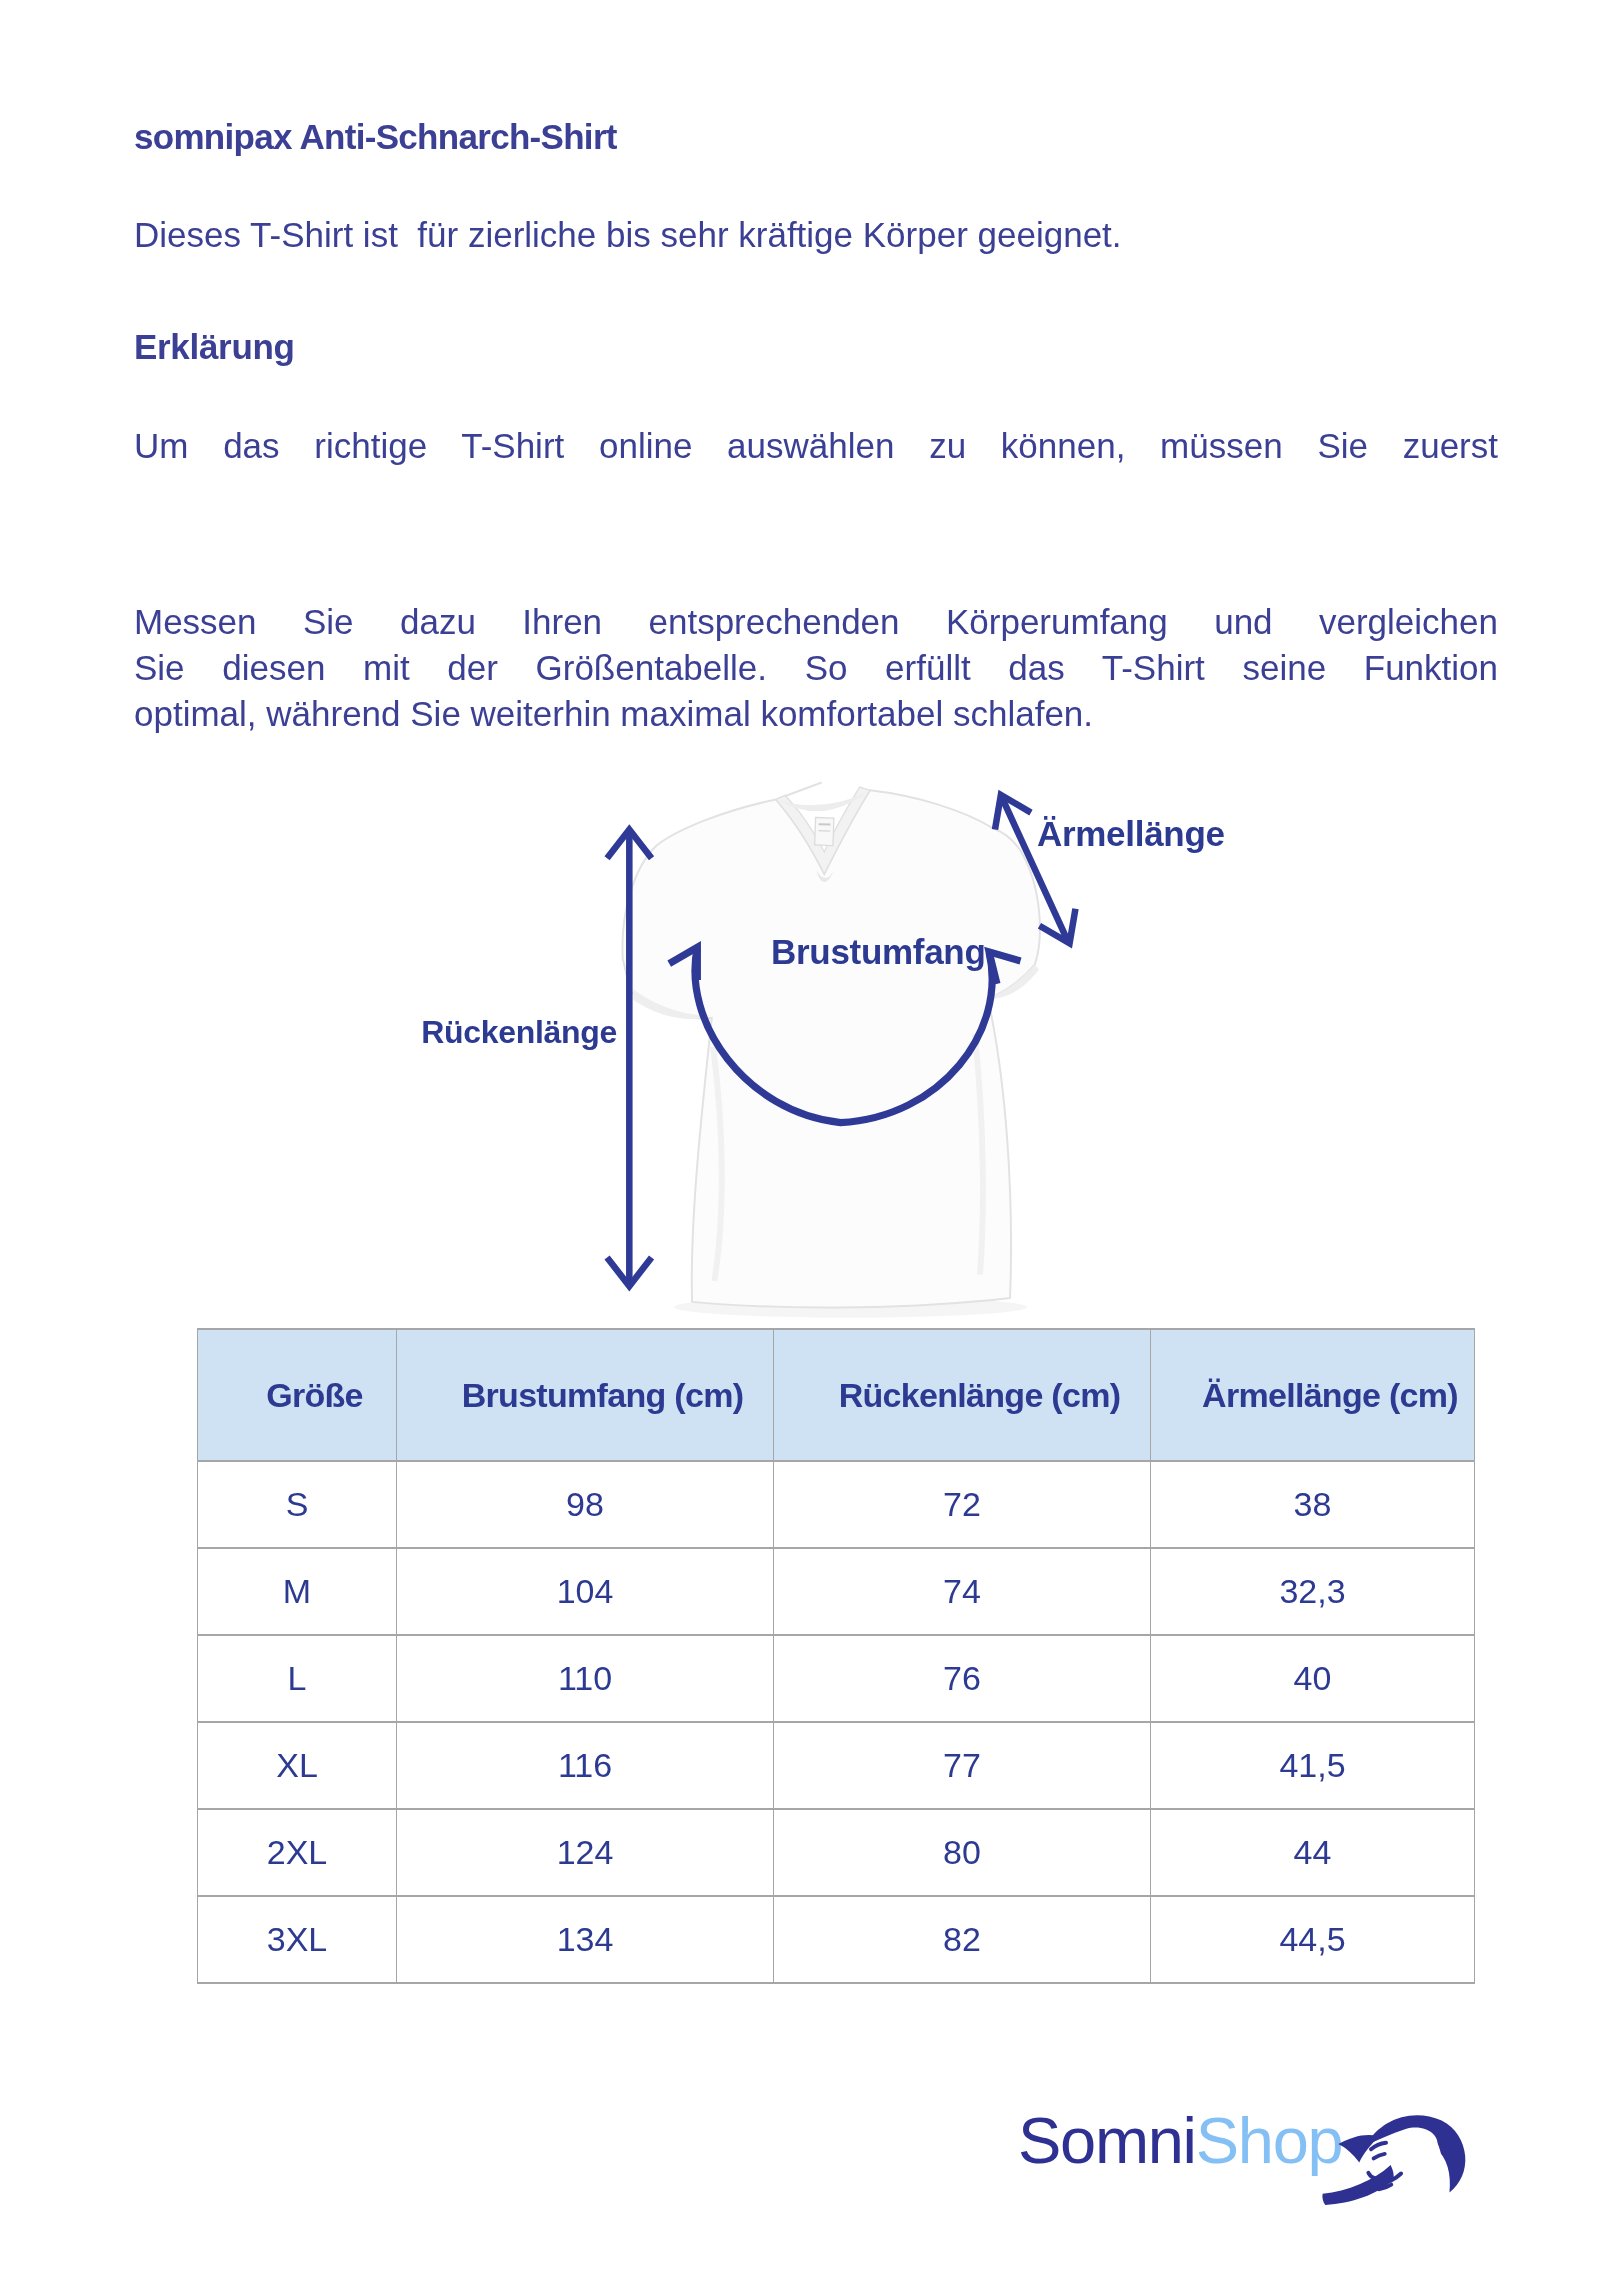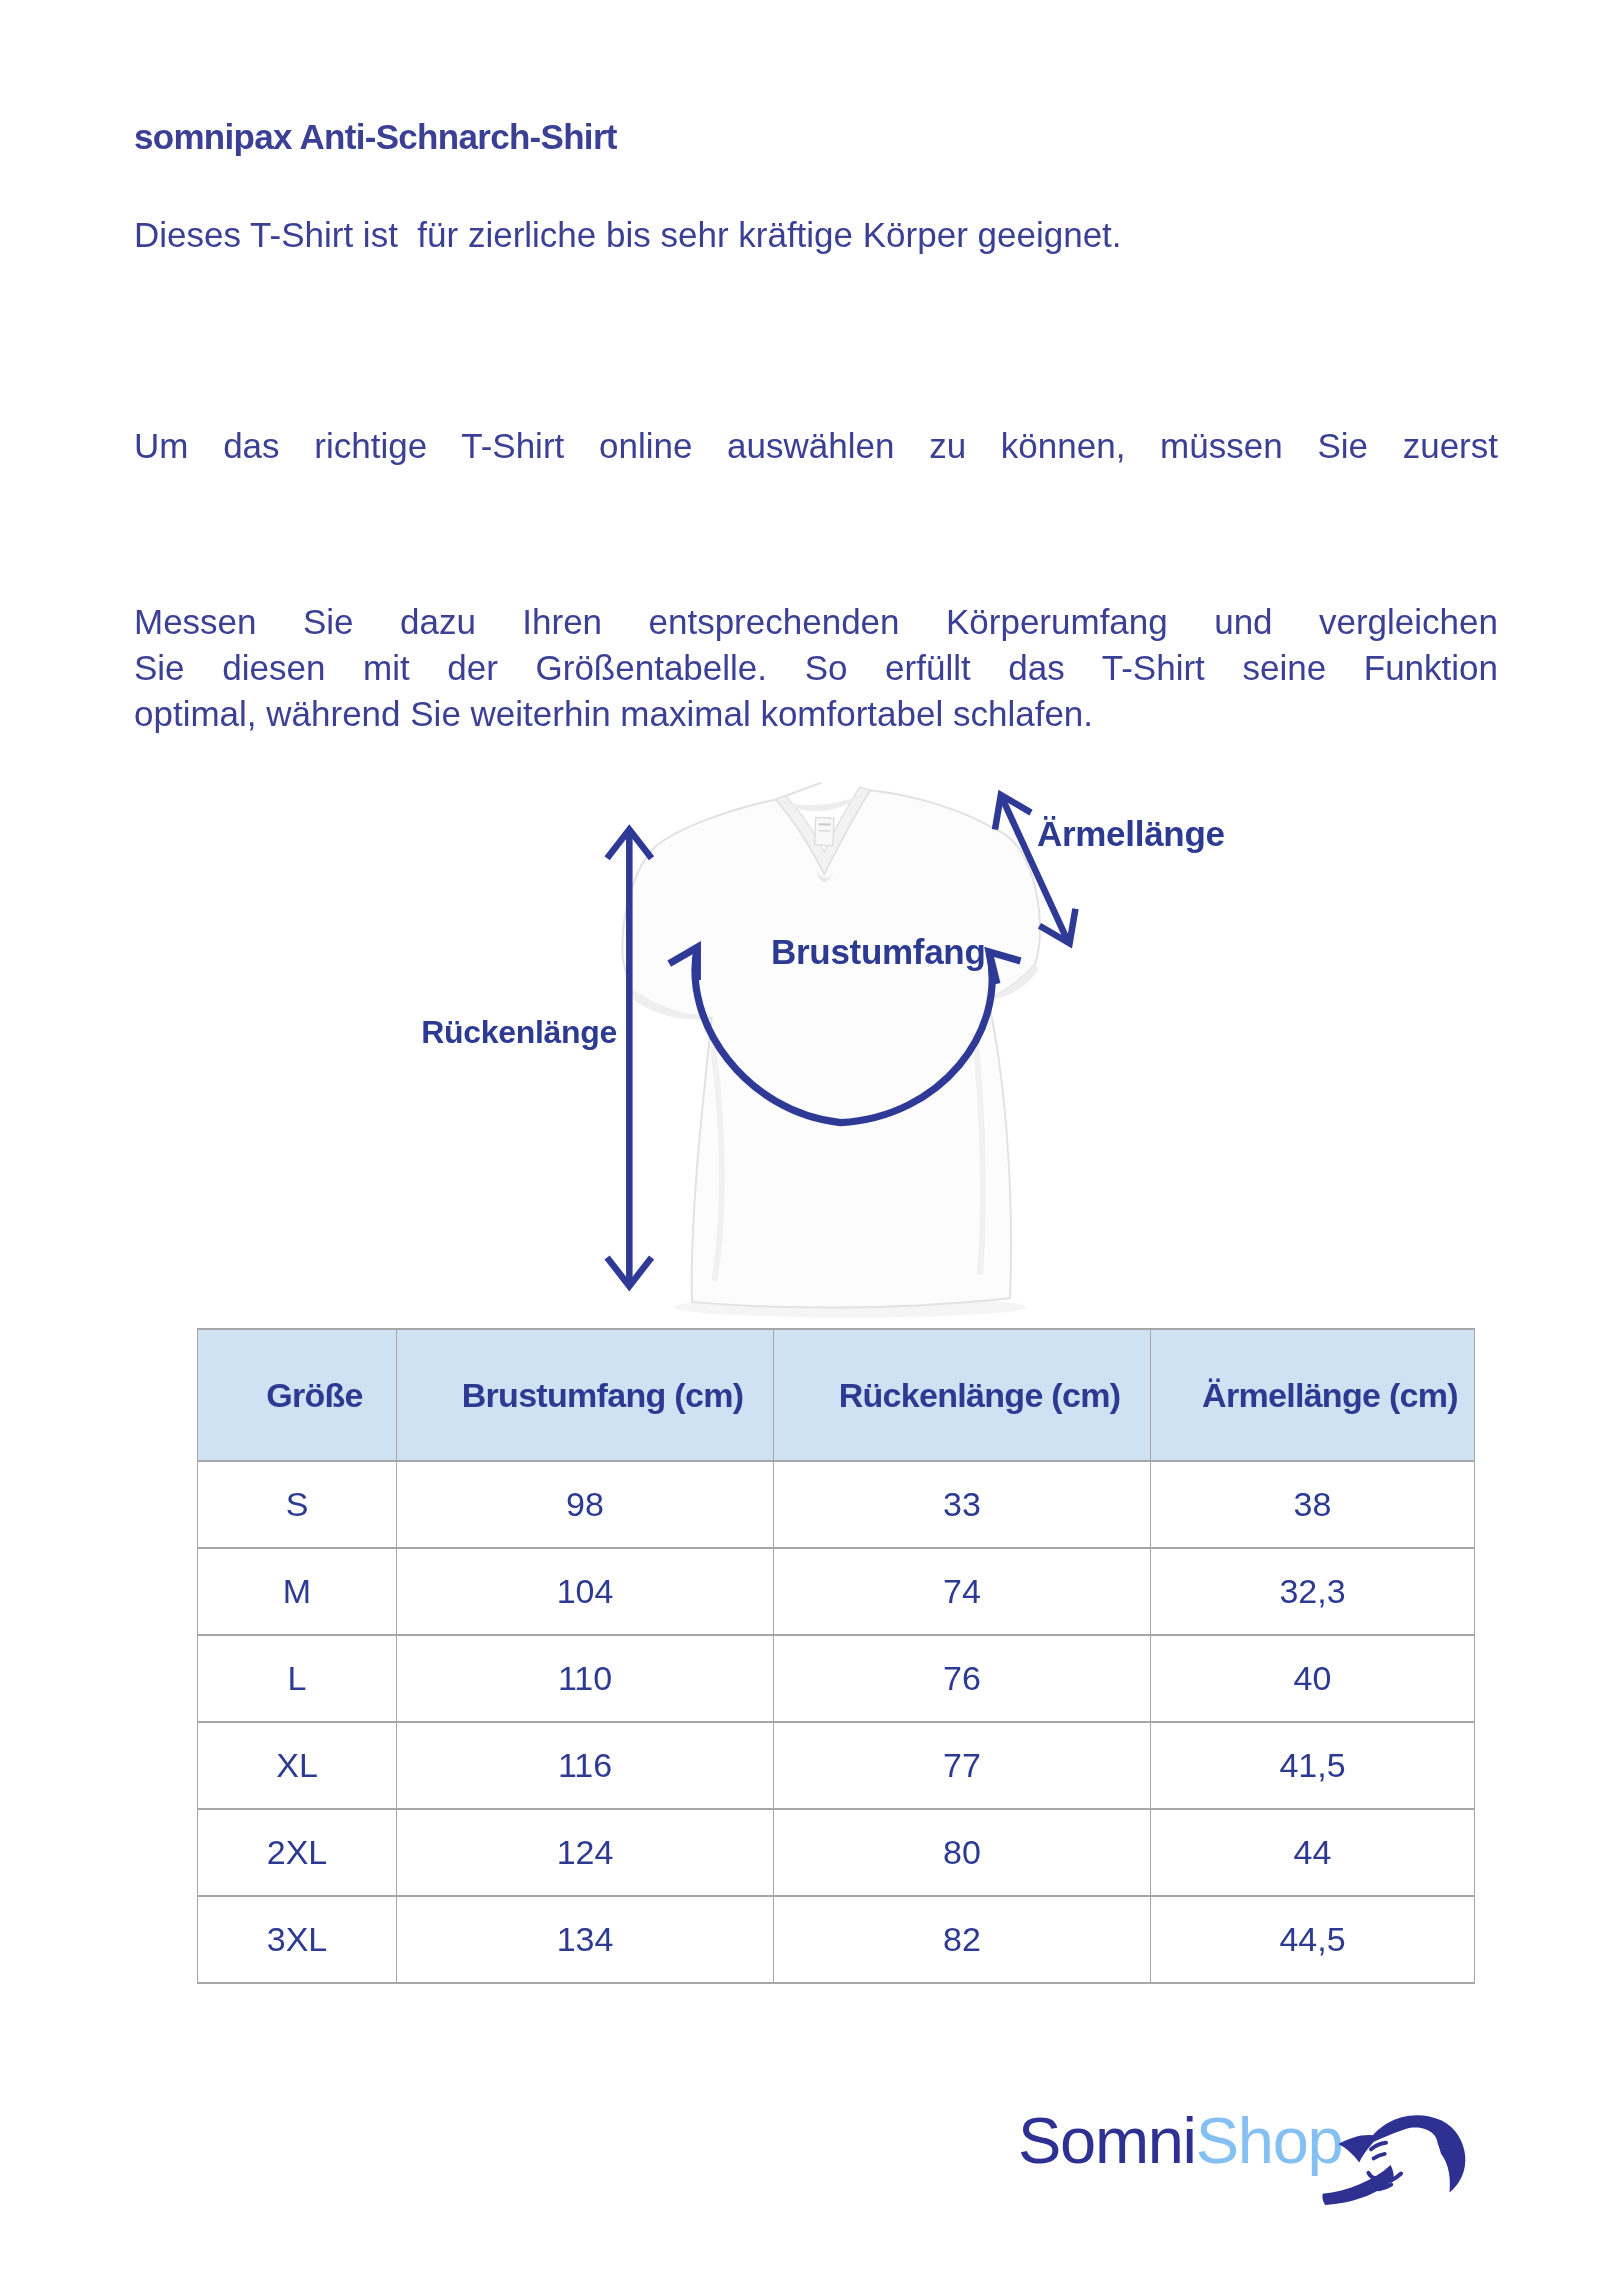--- a/index.html
+++ b/index.html
@@ -67,20 +67,21 @@
   .logo .part2{color:var(--lightblue);}
   .logo-icon{left:1320px;top:2081px;width:170px;height:151px;}
 </style>
 </head>
 <body>
 
 <div class="page" style="--text: #3b4095; --diagram: #2d3a92; --arrow: #2e3a96; --tabletext: #2d3a92; --headerbg: #cfe2f3; --border: #a6a6a6; --navy: #2e3192; --lightblue: #85c0f5;">
 
   <div class="abs doc-title">somnipax Anti-Schnarch-Shirt</div>
   <div class="abs intro-line">Dieses T-Shirt ist  für zierliche bis sehr kräftige Körper geeignet.</div>
+  <div class="abs section-heading">Erklärung</div>
   <div class="abs para" id="para1">
       <div class="line jline">Um das richtige T-Shirt online auswählen zu können, müssen Sie zuerst</div>
     </div>
   <div class="abs para" id="para2">
       <div class="line jline">Messen Sie dazu Ihren entsprechenden Körperumfang und vergleichen</div>
       <div class="line jline">Sie diesen mit der Größentabelle. So erfüllt das T-Shirt seine Funktion</div>
       <div class="line">optimal, während Sie weiterhin maximal komfortabel schlafen.</div>
     </div>
 
   <svg class="abs diagram-svg" viewBox="0 0 2481 3508">
@@ -159,21 +160,21 @@
           <th>Größe</th>
           <th>Brustumfang (cm)</th>
           <th>Rückenlänge (cm)</th>
           <th>Ärmellänge (cm)</th>
         </tr>
       </thead>
     <tbody id="size-body">
         <tr>
           <td>S</td>
           <td>98</td>
-          <td>33</td>
+          <td>72</td>
           <td>38</td>
         </tr>
         <tr>
           <td>M</td>
           <td>104</td>
           <td>74</td>
           <td>32,3</td>
         </tr>
         <tr>
           <td>L</td>

